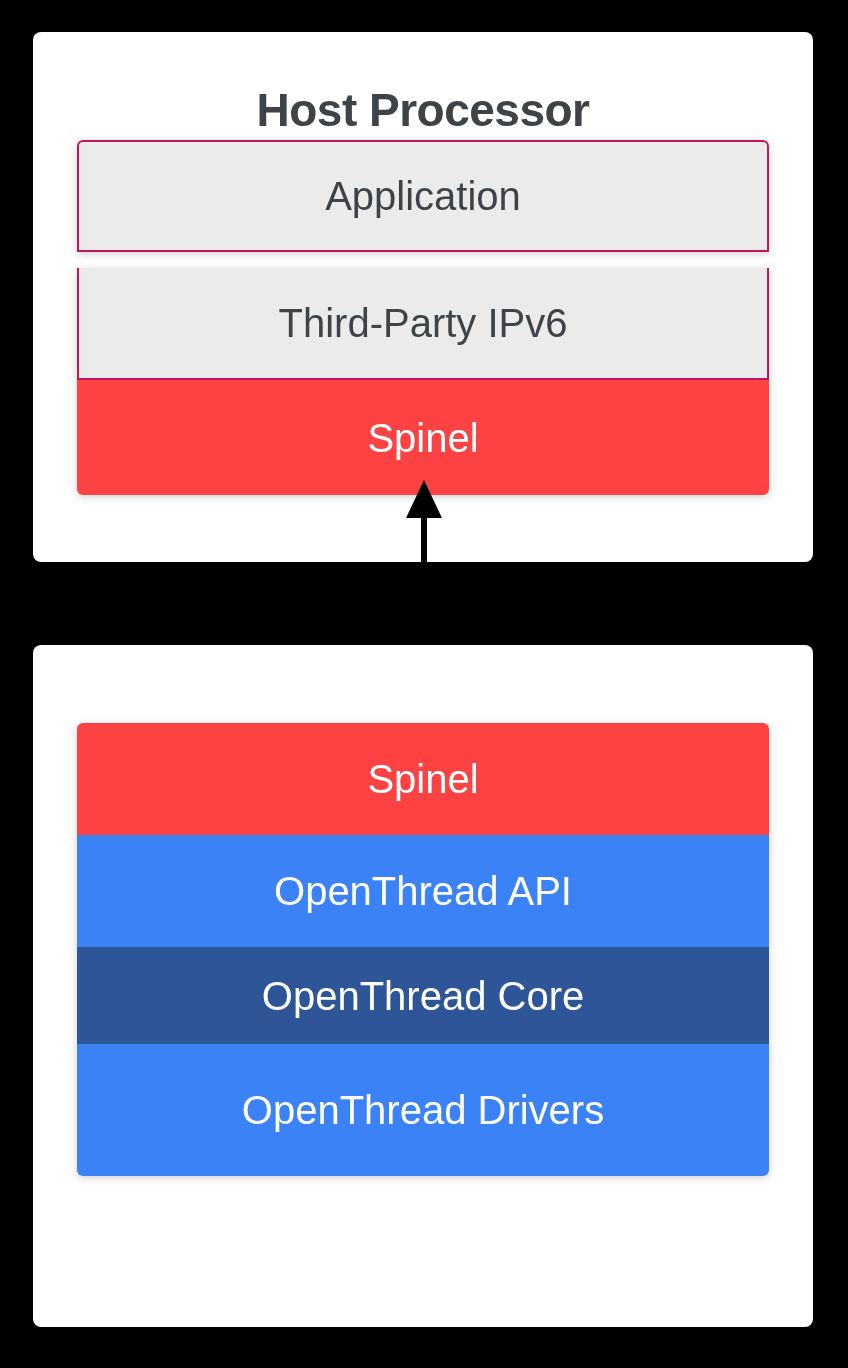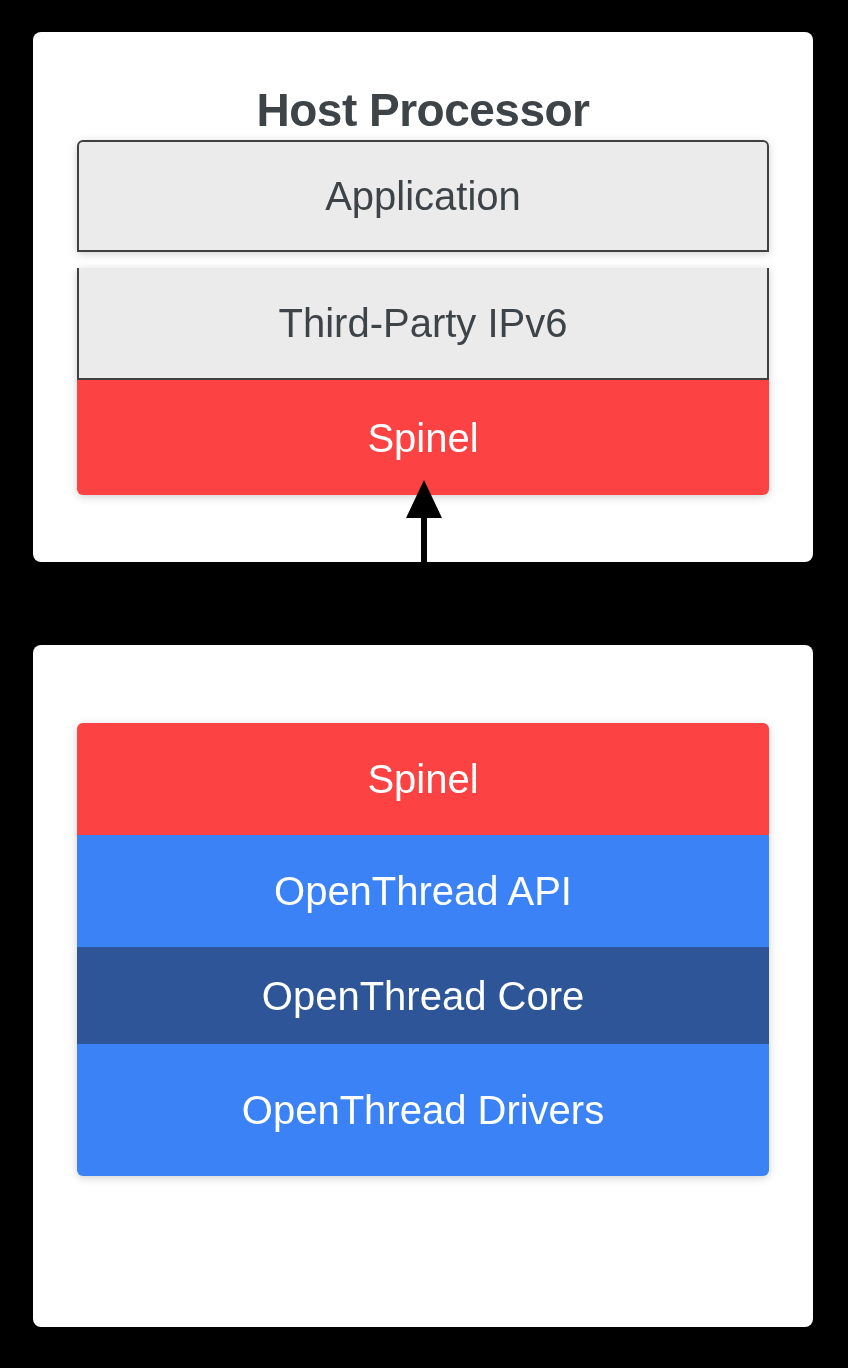--- a/index.html
+++ b/index.html
@@ -97,21 +97,21 @@
   }
   .stack > .layer:last-child {
     border-bottom-left-radius: 6px;
     border-bottom-right-radius: 6px;
   }
 
   
   .layer-grey {
     background: #ebebeb;
     color: #3d4347;
-    border: 2px solid #404040;
+    border: 2px solid #be185d;
   }
   .layer-grey + .layer-grey {
     border-top: none;
   }
   .layer-red {
     background: #fc4242;
     color: #ffffff;
     justify-content: center;
   }
   .layer-cyan {

